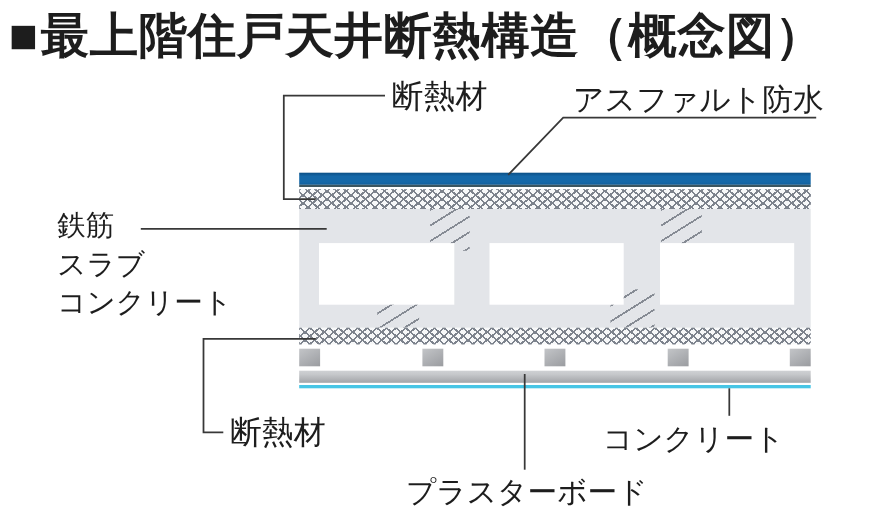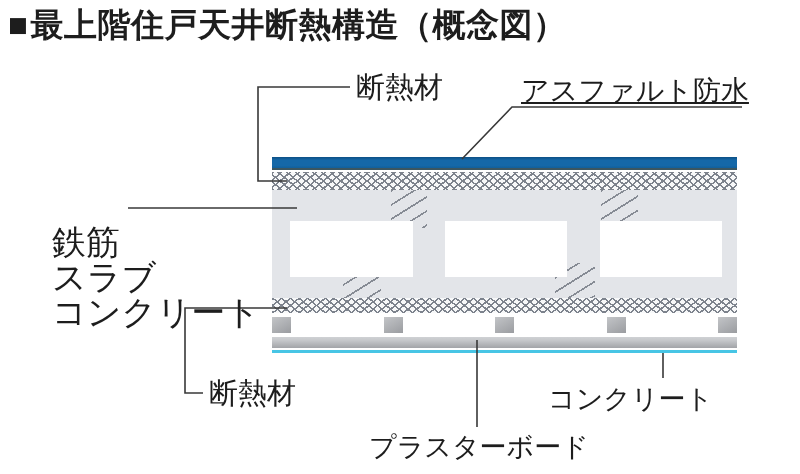--- a/index.html
+++ b/index.html
@@ -8,21 +8,21 @@
     --board-light:#c6c8cb; --board-dark:#a2a4a8;
     --stud-light:#c3c5c8; --stud-dark:#9a9ca0;
     --vinyl-cyan:#47c5e5; --line-dark:#383838; --text-dark:#1d1d1d;
   }
   html,body{margin:0;padding:0;}
   body{
     width:800px;height:474px;position:relative;background:#ffffff;overflow:hidden;
     font-family:"Liberation Serif","DejaVu Serif",serif;color:var(--text-dark);
   }
   .title{
-    position:absolute;left:8px;top:3px;font-size:33px;font-weight:700;
+    position:absolute;left:8px;top:3px;font-size:44px;font-weight:700;
     letter-spacing:.5px;white-space:nowrap;
   }
   .title .marker{margin-right:2px;}
 
   
   .diagram{position:absolute;left:272px;top:157px;width:465px;height:196px;}
   .asphalt{
     position:absolute;left:0;top:0;width:100%;height:13px;box-sizing:border-box;
     background:linear-gradient(var(--asphalt-blue-dark),var(--asphalt-blue) 30%,var(--asphalt-blue) 78%,#115f9a);
     border-bottom:2px solid var(--asphalt-edge);
@@ -56,22 +56,22 @@
   }
   .vinyl{position:absolute;left:0;top:193px;width:100%;height:3px;background:var(--vinyl-cyan);}
 
   
   .leaders{position:absolute;left:0;top:0;width:800px;height:474px;pointer-events:none;}
   .leaders *{stroke:var(--line-dark);stroke-width:1.6;fill:none;}
 
   
   .lbl{position:absolute;white-space:nowrap;font-weight:500;}
   .lbl-ins-top{left:356px;top:68px;font-size:29px;}
-  .lbl-asphalt{left:521px;top:72px;font-size:28px;text-decoration:underline;}
-  .lbl-slab{left:52px;top:188px;font-size:34px;line-height:35px;margin-top:37px;}
+  .lbl-asphalt{left:521px;top:72px;font-size:28px;}
+  .lbl-slab{left:52px;top:188px;font-size:26px;line-height:35px;}
   .lbl-ins-bottom{left:209px;top:374px;font-size:29px;}
   .lbl-board{left:369px;top:429px;font-size:27px;text-align:center;}
   .lbl-vinyl{left:548px;top:381px;font-size:27px;}
 </style>
 </head>
 <body>
 
 <h1 class="title" style="margin:0;"><span class="marker">■</span><span>最上階住戸天井断熱構造（概念図）</span></h1>
 
 <div class="diagram">

